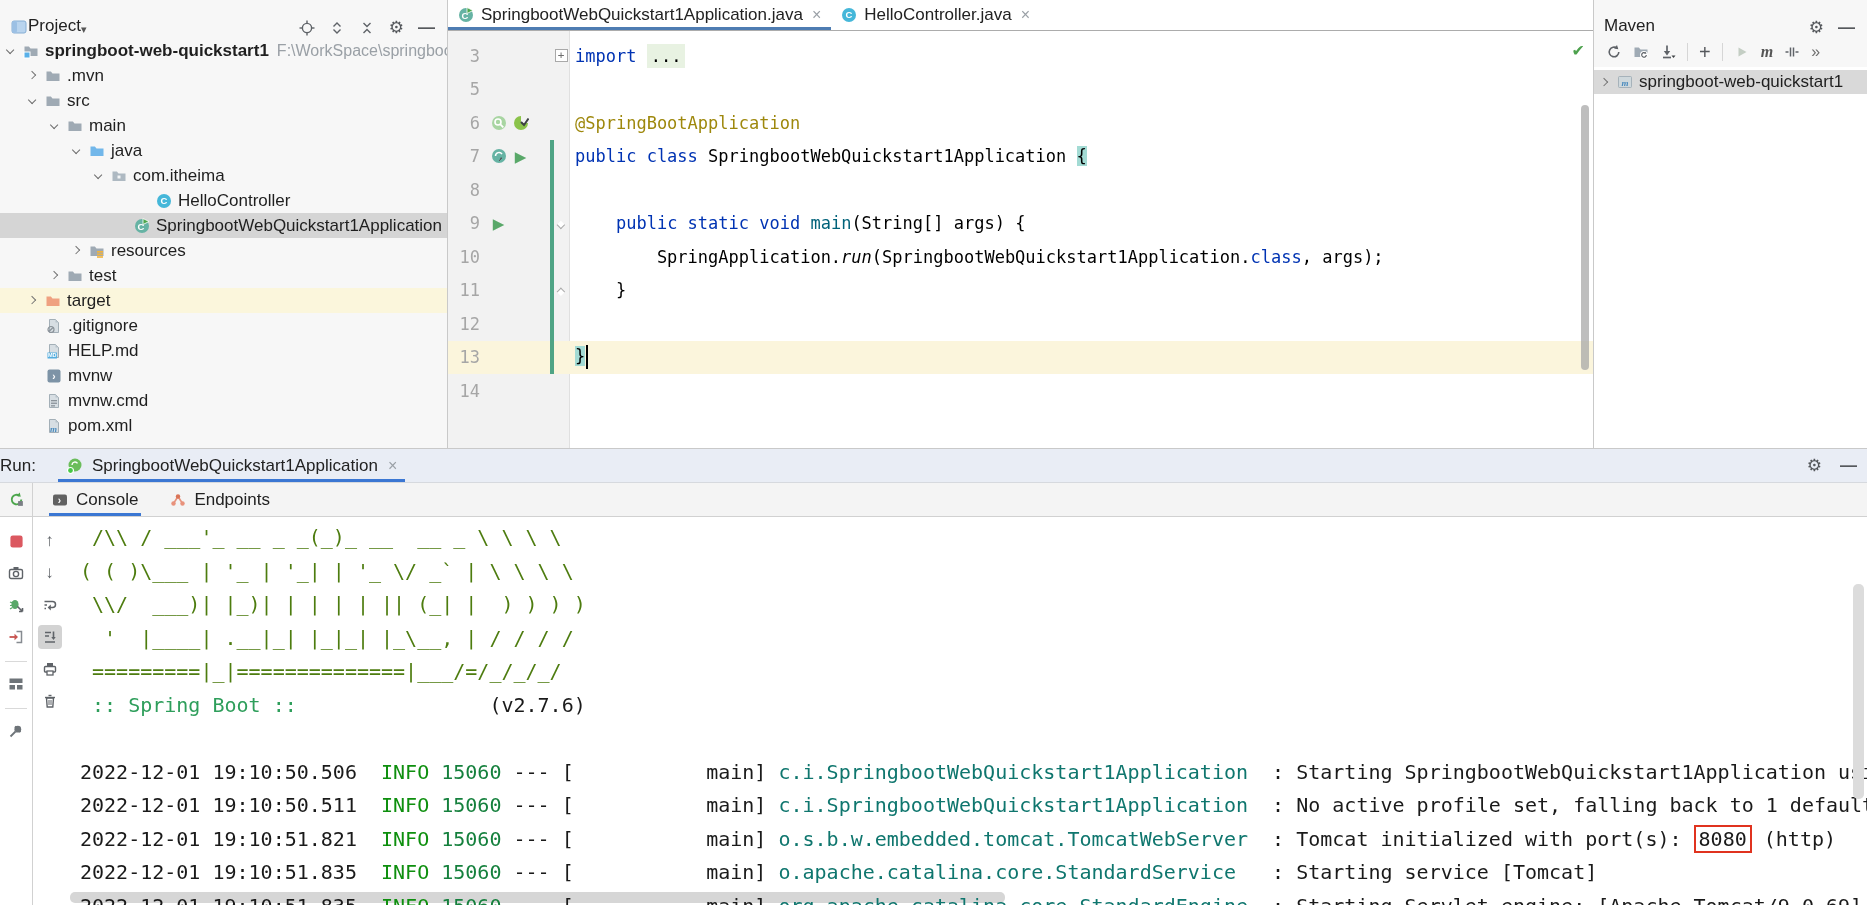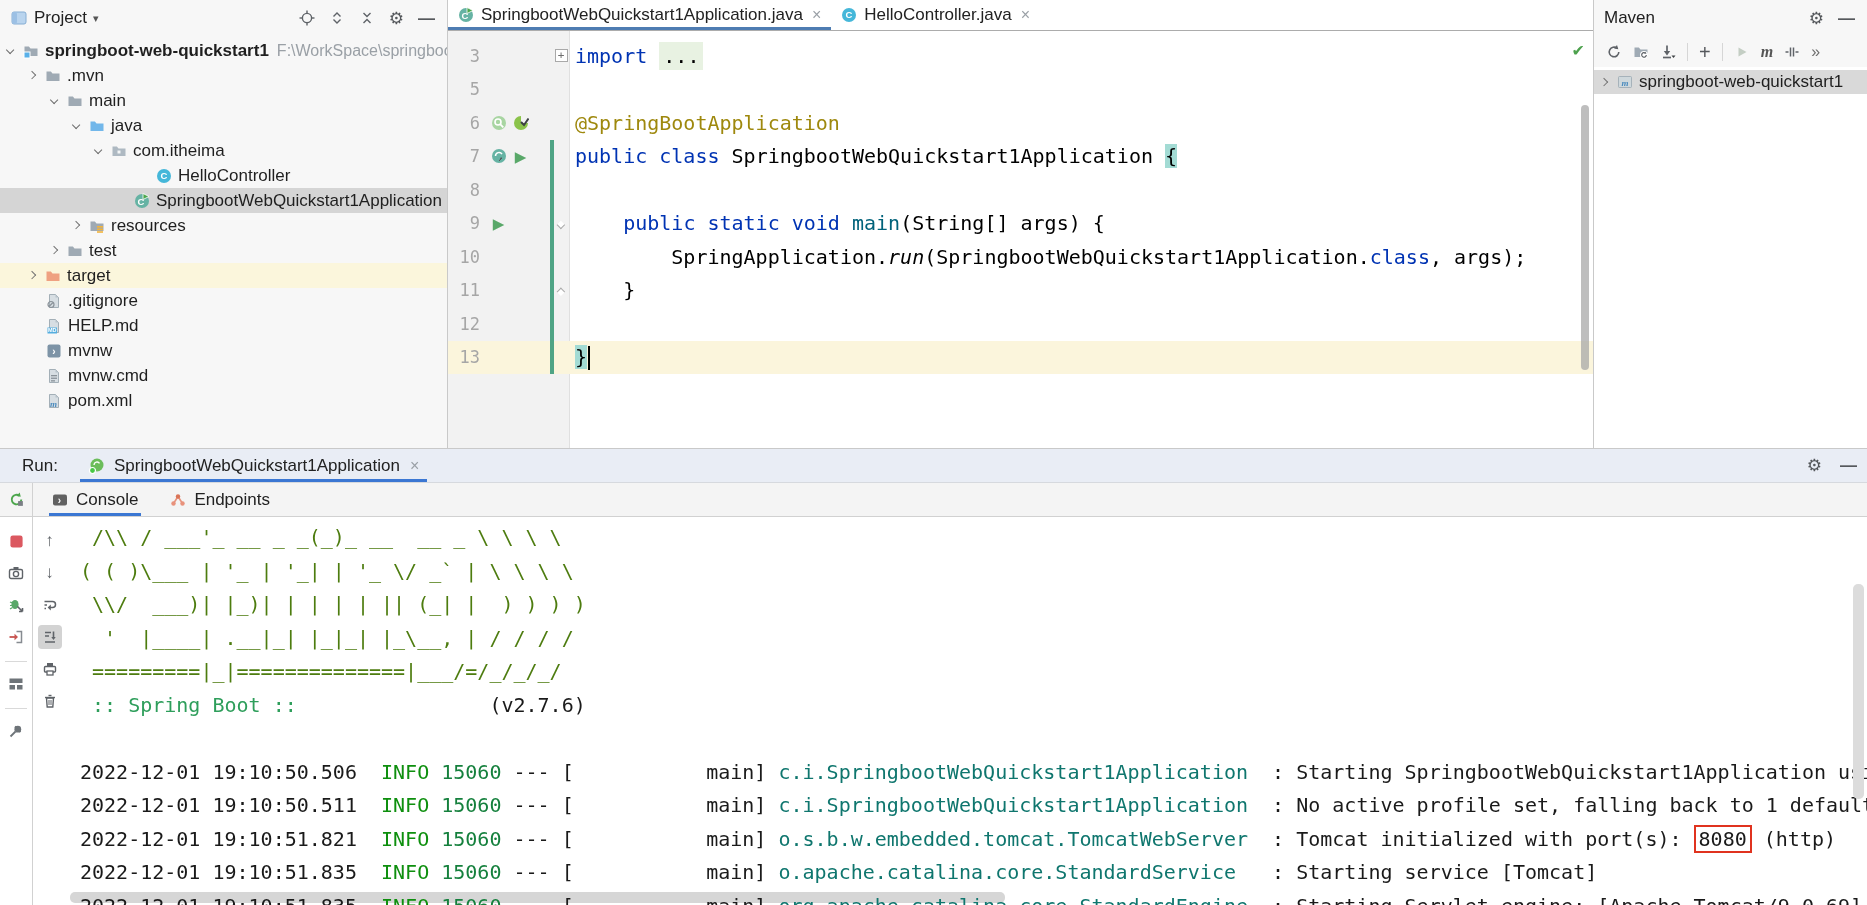--- a/index.html
+++ b/index.html
@@ -8,21 +8,21 @@
     position:relative; width:1867px; height:905px; overflow:hidden;
     font-family:"Liberation Sans", sans-serif; color:#1f1f1f; background:#fff;
     font-size:17px;
   }
 
   
   .top { display:flex; height:448px; overflow:hidden; }
 
   
   .project-panel { width:448px; min-width:448px; background:#F7F7F7; border-right:1px solid #C9C9C9; overflow:hidden; }
-  .panel-header { height:36px; display:flex; align-items:center; padding:0 8px 0 10px; gap:6px; }
+  .panel-header { height:36px; display:flex; align-items:flex-end; padding:0 8px 0 10px; }
   .panel-title { font-size:17px; color:#222; }
   .panel-header .spacer { flex:1; }
   .hdr-icons { display:flex; align-items:center; gap:14px; margin-right:4px; }
   .hdr-icons .ticon, .ticon { display:inline-flex; align-items:center; justify-content:center; width:18px; height:18px; color:#5f6368; }
   .gear-txt { font-size:17px; color:#55585c; line-height:1; }
   .dash-txt { font-size:17px; color:#55585c; font-weight:bold; line-height:1; }
   .tree { padding-top:2px; }
   .tree-row { height:25px; display:flex; align-items:center; white-space:nowrap; overflow:hidden; }
   .tree-row.selected { background:#D5D5D5; }
   .tree-row.hl { background:#FBF6DC; }
@@ -49,21 +49,21 @@
   .gicons { width:68px; min-width:68px; display:flex; align-items:center; gap:3px; padding-left:9px; }
   .gi { width:19px; height:19px; display:inline-flex; align-items:center; justify-content:center; }
   .runtri { color:#59A869; font-size:15px; line-height:1; }
   .foldcol { width:26px; min-width:26px; position:relative; height:100%; display:flex; align-items:center; justify-content:center; }
   .vcsbar { position:absolute; left:2px; top:0; bottom:0; width:3.5px; background:#4FA485; }
   .fold-plus { width:13px; height:13px; border:1px solid #A9A9A9; background:#fff; color:#6e6e6e;
                font-size:11px; line-height:11px; text-align:center; font-family:"DejaVu Sans Mono",monospace; }
   .fold-ch i { border:solid #A9A9A9; border-width:0 1.5px 1.5px 0; display:inline-block; padding:2.4px; background:#fff; }
   .fold-ch .d { transform:rotate(45deg); }
   .fold-ch .u { transform:rotate(-135deg); }
-  .codetxt { font-family:"DejaVu Sans Mono",monospace; font-size:20px; white-space:pre; margin-left:1px; }
+  .codetxt { font-family:"DejaVu Sans Mono",monospace; font-size:17px; white-space:pre; margin-left:1px; }
   .s-kw { color:#0033B3; }
   .s-ann { color:#9E880D; }
   .s-method { color:#00627A; }
   .s-static { font-style:italic; color:#000; }
   .s-plain { color:#000; }
   .s-brace { color:#000; background:#A3DBD4; }
   .s-folded { color:#000; background:#E8F2E2; padding:2px 4px; }
   .caret { display:inline-block; width:1.6px; height:24px; background:#000; vertical-align:middle; margin-left:1px; }
   .esb { position:absolute; right:4px; top:74px; width:8px; height:265px; background:#A8A8A8; border-radius:4px; opacity:.75; }
   .echeck { position:absolute; right:8px; top:10px; color:#4DA14D; font-size:16px; }
@@ -73,21 +73,21 @@
   .maven-panel .panel-header { background:#F7F7F7; }
   .mtoolbar { height:31px; display:flex; align-items:center; gap:11px; padding-left:12px; background:#F7F7F7; }
   .vsep { width:1px; height:18px; background:#D6D6D6; }
   .mrow { height:24px; margin-top:3px; display:flex; align-items:center; background:#D9D9D9; }
   .plus-txt { font-size:20px; color:#55585c; line-height:1; }
   .chevs-txt { font-size:16px; color:#6e6e6e; }
   .m-txt { font-style:italic; font-weight:bold; color:#555; font-size:16px; font-family:"Liberation Serif",serif; }
 
   
   .run-panel { height:457px; border-top:1px solid #C9C9C9; display:flex; flex-direction:column; background:#fff; }
-  .run-header { height:34px; background:#E9EDF5; display:flex; align-items:center; padding-left:22px; border-bottom:1px solid #D6D9DE; }
+  .run-header { height:34px; background:#E9EDF5; display:flex; align-items:center; padding-left:0; border-bottom:1px solid #D6D9DE; }
   .run-label { font-size:17px; color:#222; }
   .run-tab { display:flex; align-items:center; gap:8px; margin-left:22px; height:100%; padding:0 8px; box-shadow:inset 0 -3px 0 #3B77D3; }
   .run-tab .lbl { font-size:17px; color:#222; }
   .run-header .spacer { flex:1; }
   .run-header .hdr-icons { margin-right:10px; gap:18px; }
   .run-toolbar { height:34px; background:#F4F4F4; display:flex; align-items:stretch; border-bottom:1px solid #D1D1D1; }
   .rerun-cell { width:33px; min-width:33px; display:flex; align-items:center; justify-content:center; border-right:1px solid #D1D1D1; }
   .vtabs { display:flex; align-items:stretch; margin-left:16px; gap:26px; }
   .vtab { display:flex; align-items:center; gap:8px; padding:0 3px; font-size:17px; color:#222; }
   .vtab.active { box-shadow:inset 0 -3px 0 #3B77D3; }
@@ -185,20 +185,34 @@
             <span class="tico">
               <span style="display: inline-flex; align-items: center; justify-content: center;">
                 <svg width="16" height="16" viewBox="0 0 16 16">
                   <path d="M1.5 3.5h4.4l1.6 2h7v7.5h-13z" fill="#9FAAB4"></path>
                 </svg>
               </span>
             </span>
             <span class="tlabel">.mvn</span>
           </div>
           <div class="tree-row">
+            <span style="display: inline-block; width: 22px; min-width: 22px;"></span>
+            <span class="chev">
+              <i class="down"></i>
+            </span>
+            <span class="tico">
+              <span style="display: inline-flex; align-items: center; justify-content: center;">
+                <svg width="16" height="16" viewBox="0 0 16 16">
+                  <path d="M1.5 3.5h4.4l1.6 2h7v7.5h-13z" fill="#9FAAB4"></path>
+                </svg>
+              </span>
+            </span>
+            <span class="tlabel">src</span>
+          </div>
+          <div class="tree-row">
             <span style="display: inline-block; width: 44px; min-width: 44px;"></span>
             <span class="chev">
               <i class="down"></i>
             </span>
             <span class="tico">
               <span style="display: inline-flex; align-items: center; justify-content: center;">
                 <svg width="16" height="16" viewBox="0 0 16 16">
                   <path d="M1.5 3.5h4.4l1.6 2h7v7.5h-13z" fill="#9FAAB4"></path>
                 </svg>
               </span>
@@ -501,20 +515,26 @@
               </span>
               <span class="codetxt"></span>
             </div>
             <div class="code-row current">
               <span class="ln">13</span>
               <span class="gicons"></span>
               <span class="foldcol">
                 <span class="vcsbar"></span>
               </span>
               <span class="codetxt"><span class="s-brace">}</span><span class="caret"></span></span>
+            </div>
+            <div class="code-row">
+              <span class="ln">14</span>
+              <span class="gicons"></span>
+              <span class="foldcol"></span>
+              <span class="codetxt"></span>
             </div>
           </div>
         <div class="esb"></div>
         <div class="echeck">✔</div>
       </div>
     </div>
 
     <div class="maven-panel">
       <div class="panel-header">
         <span class="panel-title">Maven</span>

